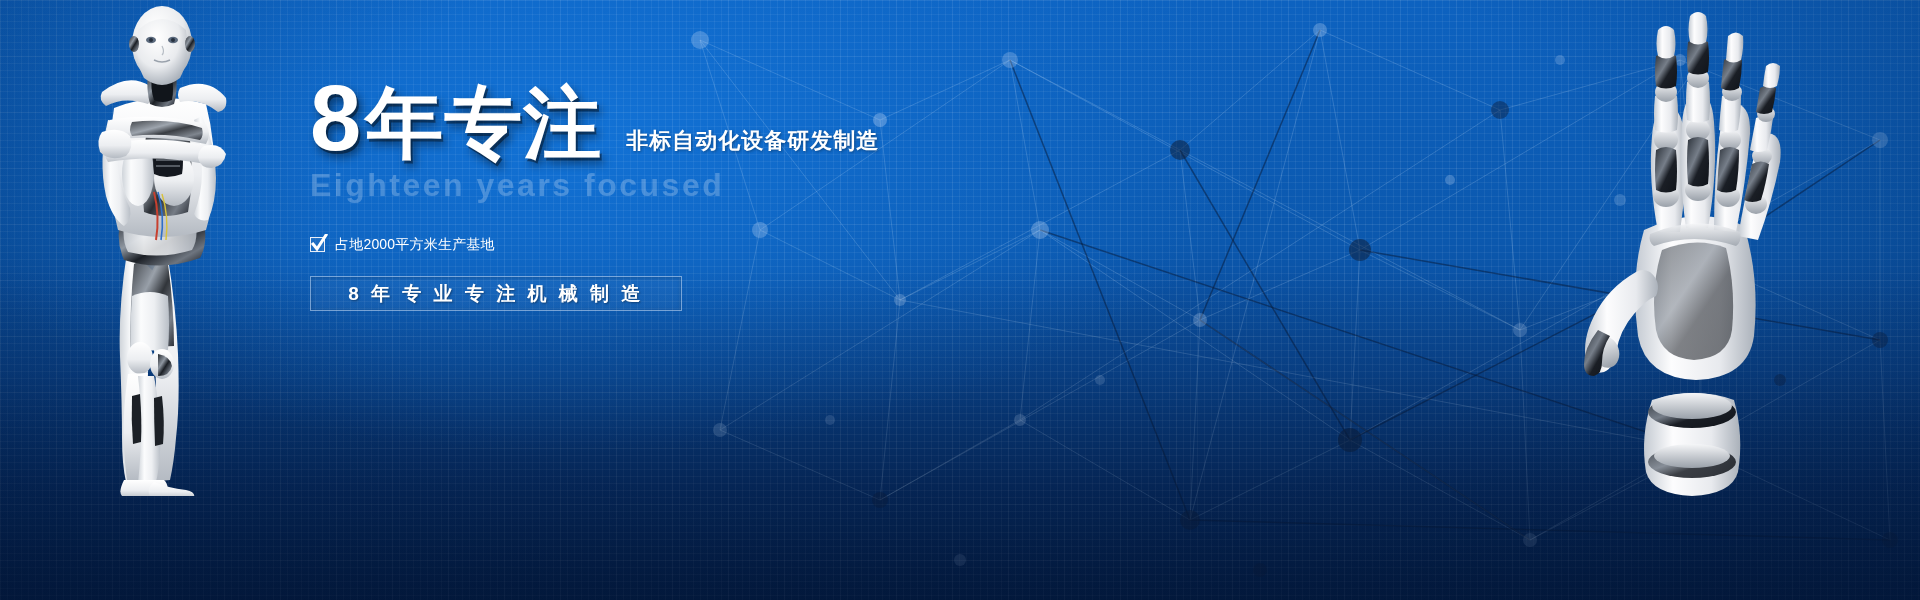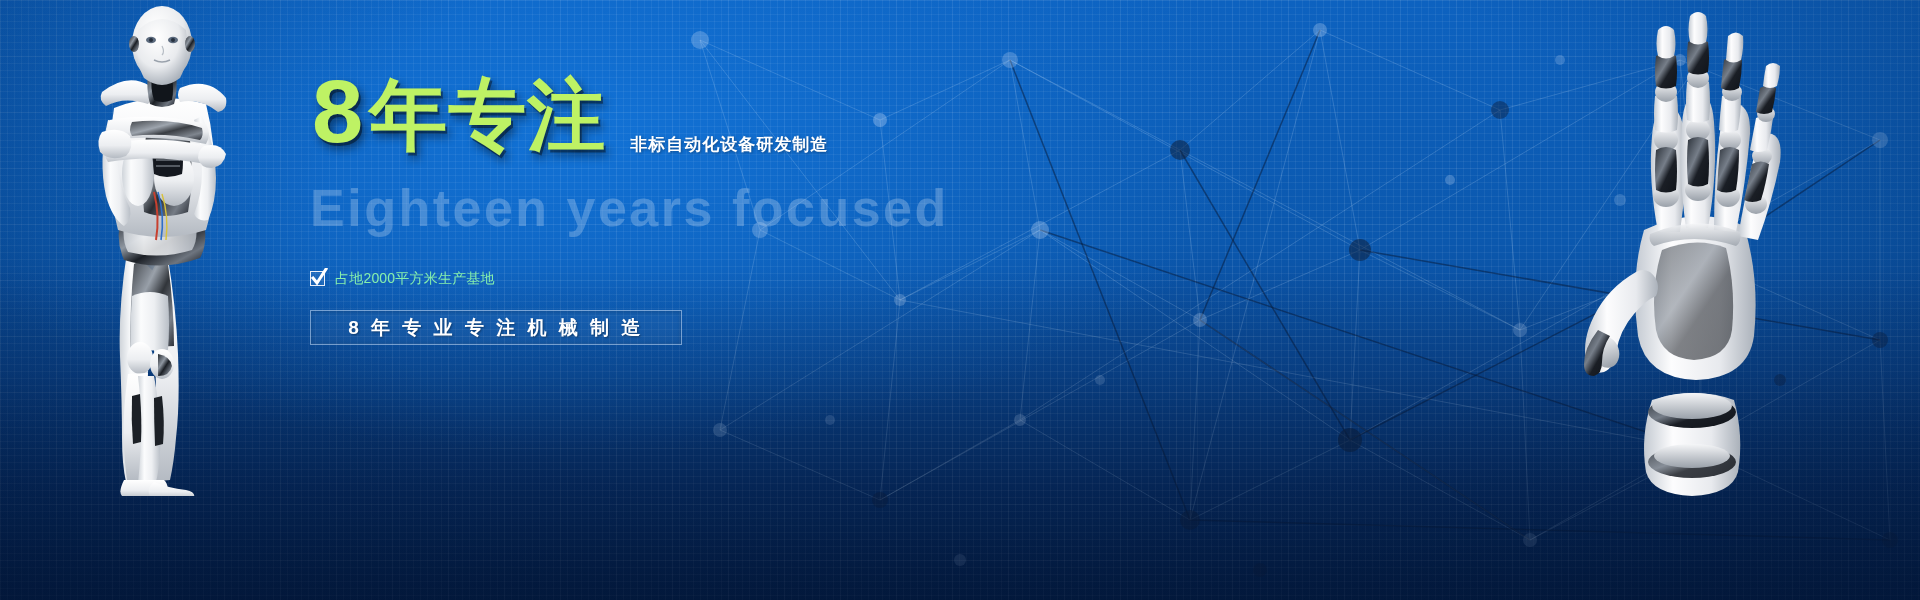--- a/index.html
+++ b/index.html
@@ -72,46 +72,46 @@
     display: flex;
     align-items: flex-end;
     gap: 24px;
     height: 92px;
   }
   .headline-main {
     font-size: 78px;
     font-weight: 700;
     line-height: 1;
     letter-spacing: 1px;
-    color: #bef264;
+    color: #ffffff;
     text-shadow:
       2px 3px 0 rgba(0,0,0,0.40),
       4px 6px 10px rgba(0,0,0,0.45);
     white-space: nowrap;
-    font-family: Liberation Mono, monospace;
+    font-family: Liberation Sans, sans-serif;
   }
   .headline-main .num {
     font-size: 92px;
     font-weight: 800;
     letter-spacing: -2px;
     padding-right: 6px;
   }
   .headline-sub {
-    font-size: 17px;
+    font-size: 22px;
     font-weight: 700;
     color: #ffffff;
     letter-spacing: 1px;
     white-space: nowrap;
     padding-bottom: 8px;
     text-shadow: 1px 1px 3px rgba(0,0,0,0.35);
   }
 
   .headline-en {
-    margin-top: 16px;
-    font-size: 52px;
+    margin-top: 4px;
+    font-size: 32px;
     font-weight: 700;
     letter-spacing: 2.5px;
     color: rgba(190,214,244,0.32);
     line-height: 1.1;
     white-space: nowrap;
   }
 
   .features {
     margin-top: 26px;
     display: grid;
@@ -129,21 +129,21 @@
     width: 15px; height: 15px;
     border: 1px solid #e8eef8;
     background: rgba(255,255,255,0.06);
     position: relative;
     flex: none;
     box-sizing: border-box;
   }
   .check-box svg { position: absolute; left: 0px; top: -4px; }
   .feature-label {
     font-size: 14px;
-    color: #86efac;
+    color: #ffffff;
     letter-spacing: 0.2px;
     white-space: nowrap;
   }
 
   .slogan-box {
     margin-top: 16px;
     width: 370px;
     height: 33px;
     border: 1px solid rgba(184,208,238,0.60);
     background: rgba(255,255,255,0.035);

